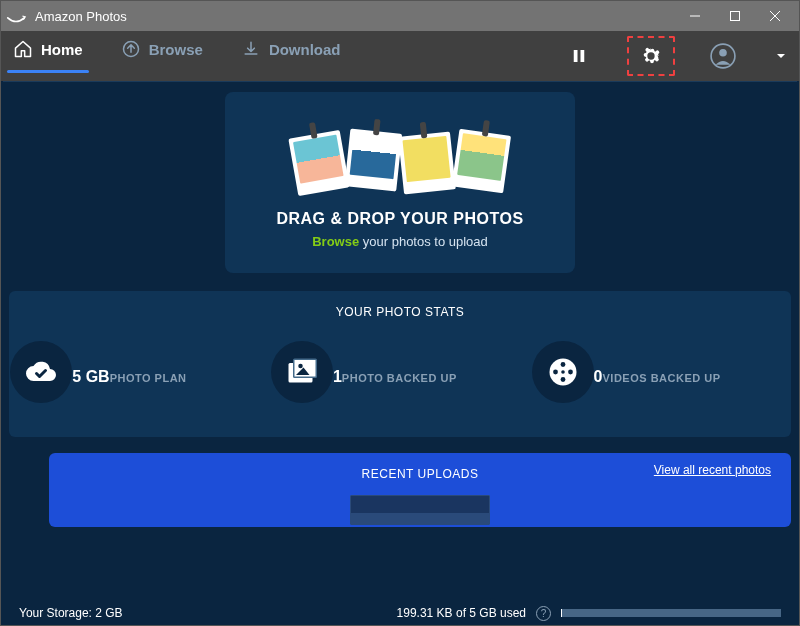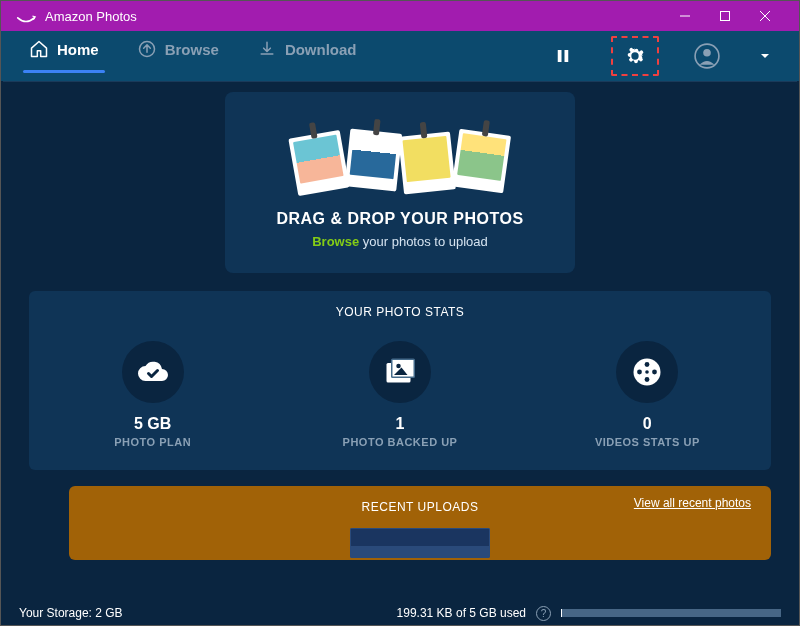--- a/index.html
+++ b/index.html
@@ -1,35 +1,35 @@
 <!DOCTYPE html>
 <html><head>
   <meta charset="utf-8">
   <style>
     * { margin: 0; padding: 0; box-sizing: border-box; }
     body { width: 800px; height: 626px; background: #0a2540; font-family: 'Segoe UI', Arial, sans-serif; color: #fff; overflow: hidden; border: 1px solid #555; }
     
     
-    .titlebar { height: 30px; display: flex; align-items: center; padding: 0 14px; background: #a21caf; justify-content: space-between; }
+    .titlebar { height: 30px; display: flex; align-items: center; padding: 0 4px; background: #737373; justify-content: space-between; }
     .titlebar-logo { display: flex; align-items: center; gap: 8px; }
     .titlebar-title { font-size: 13px; }
     .titlebar-spacer { flex: 1; }
     .titlebar-btn { width: 40px; height: 30px; display: flex; align-items: center; justify-content: center; cursor: pointer; }
     
     
-    .nav { height: 50px; display: flex; align-items: center; padding: 0 24px; gap: 30px; background: #0c4a6e; }
+    .nav { height: 50px; display: flex; align-items: center; padding: 0 8px; gap: 30px; background: #404040; }
     .nav-tab { display: flex; align-items: center; gap: 8px; padding: 0 4px 14px 4px; font-size: 15px; font-weight: 600; color: #8aa0b5; cursor: pointer; position: relative; }
     .nav-tab.active { color: #fff; }
     .nav-tab.active::after { content: ''; position: absolute; left: -2px; right: -2px; bottom: 0; height: 3px; background: #3b82f6; border-radius: 2px; }
     .nav-spacer { flex: 1; }
     .nav-iconbtn { width: 36px; height: 36px; display: flex; align-items: center; justify-content: center; cursor: pointer; }
     .settings-highlight { border: 2px dashed #f04040; border-radius: 2px; padding: 2px; width: 48px; height: 40px; display: flex; align-items: center; justify-content: center; }
     
     
-    .content { height: 516px; overflow-y: auto; padding: 0 28px; }
+    .content { height: 516px; overflow-y: auto; padding: 0 8px; }
     
     
     .dropcard { width: 350px; margin: 10px auto 18px auto; background: #0f3456; border-radius: 8px; padding: 20px 20px 24px 20px; text-align: center; }
     .pics-row { display: flex; justify-content: center; gap: 2px; margin-bottom: 18px; height: 80px; align-items: flex-end; }
     .polaroid { width: 52px; height: 58px; background: #fff; border-radius: 2px; padding: 4px; display: flex; align-items: flex-start; justify-content: center; position: relative; }
     .polaroid:nth-child(1) { transform: rotate(-10deg); }
     .polaroid:nth-child(2) { transform: rotate(6deg) translateY(-3px); }
     .polaroid:nth-child(3) { transform: rotate(-6deg); }
     .polaroid:nth-child(4) { transform: rotate(8deg) translateY(-2px); }
     .polaroid-img { width: 100%; height: 42px; border-radius: 1px; }
@@ -39,27 +39,27 @@
     .p4 { background: linear-gradient(#ffe27a 40%, #8bc58a 40%); }
     .clip { position: absolute; top: -12px; left: 50%; transform: translateX(-50%); width: 6px; height: 16px; background: #444; border-radius: 2px; }
     .drop-title { font-weight: 700; font-size: 16px; letter-spacing: 0.5px; margin-bottom: 6px; }
     .drop-sub { font-size: 13px; color: #d5e3f0; }
     .browse-link { color: #84cc16; font-weight: 600; }
     
     
     .stats-card { background: #0f3456; border-radius: 6px; padding-bottom: 18px; margin-bottom: 16px; }
     .section-title { text-align: center; font-size: 12px; font-weight: 400; letter-spacing: 0.5px; padding: 14px 0; }
     .stats-row { display: flex; justify-content: space-around; padding: 8px 0 4px 0; }
-    .stat { display: flex; flex-direction: column; align-items: center; width: 33%; }
+    .stat { display: flex; align-items: center; width: 33%; }
     .stat-circle { width: 62px; height: 62px; border-radius: 50%; background: #0a2540; display: flex; align-items: center; justify-content: center; margin-bottom: 12px; }
     .stat-value { font-size: 16px; font-weight: 700; margin-bottom: 3px; }
     .stat-label { font-size: 11px; font-weight: 600; letter-spacing: 0.5px; color: #8aa0b5; }
     
     
-    .recent-card { background: #a16207; border-radius: 6px; padding-bottom: 2px; position: relative; margin-left: 40px; }
+    .recent-card { background: #1d4ed8; border-radius: 6px; padding-bottom: 2px; position: relative; margin-left: 40px; }
     .view-all { position: absolute; right: 20px; top: 10px; font-size: 12px; text-decoration: underline; color: #fff; cursor: pointer; }
     .thumbs-row { display: flex; justify-content: center; }
     .thumb { width: 140px; height: 30px; background: linear-gradient(#1a3560 60%, #2a4a7a 60%); border-radius: 1px; border: 1px solid #2a4a7a; }
     
     
     .footer { height: 30px; display: flex; align-items: center; padding: 0 18px; font-size: 12px; gap: 10px; background: #0a2540; }
     .footer-spacer { flex: 1; }
     .progress-bar { width: 220px; height: 8px; background: #476685; position: relative; }
     .progress-fill { position: absolute; left: 0; top: 0; height: 100%; width: 0.1%; background: #fff; }
     .thin-sep { border: none; border-top: 1px solid #1a3a5a; margin: 0 2px; }
@@ -204,21 +204,21 @@
           <svg width="36" height="36" viewBox="0 0 24 24">
               <circle cx="12" cy="12" r="9" fill="#fff"></circle>
               <circle cx="12" cy="7" r="1.6" fill="#0a2540"></circle>
               <circle cx="12" cy="17" r="1.6" fill="#0a2540"></circle>
               <circle cx="7" cy="12" r="1.6" fill="#0a2540"></circle>
               <circle cx="17" cy="12" r="1.6" fill="#0a2540"></circle>
               <circle cx="12" cy="12" r="1.2" fill="#0a2540"></circle>
             </svg>
         </div>
         <div class="stat-value">0</div>
-        <div class="stat-label">VIDEOS STATS UP</div>
+        <div class="stat-label">VIDEOS BACKED UP</div>
       </div>
     </div>
   </div>
 
   <div class="recent-card">
     <div class="section-title">RECENT UPLOADS</div>
     <a class="view-all">View all recent photos</a>
     <div class="thumbs-row">
       <div class="thumb"></div>
     </div>

